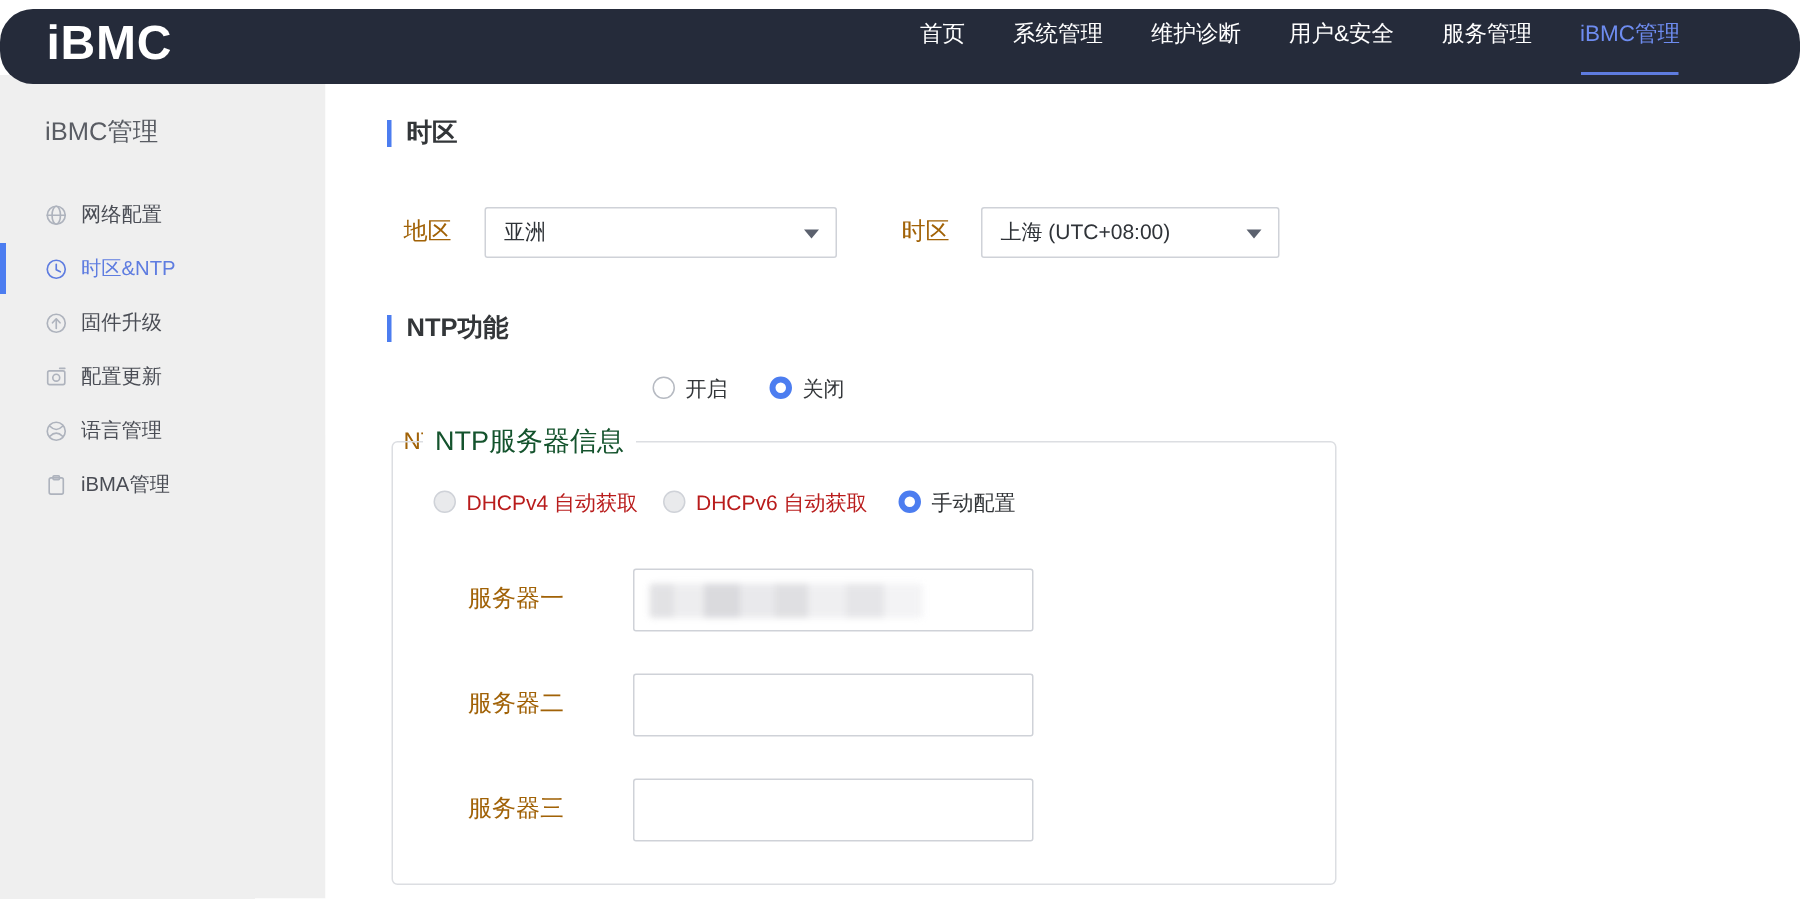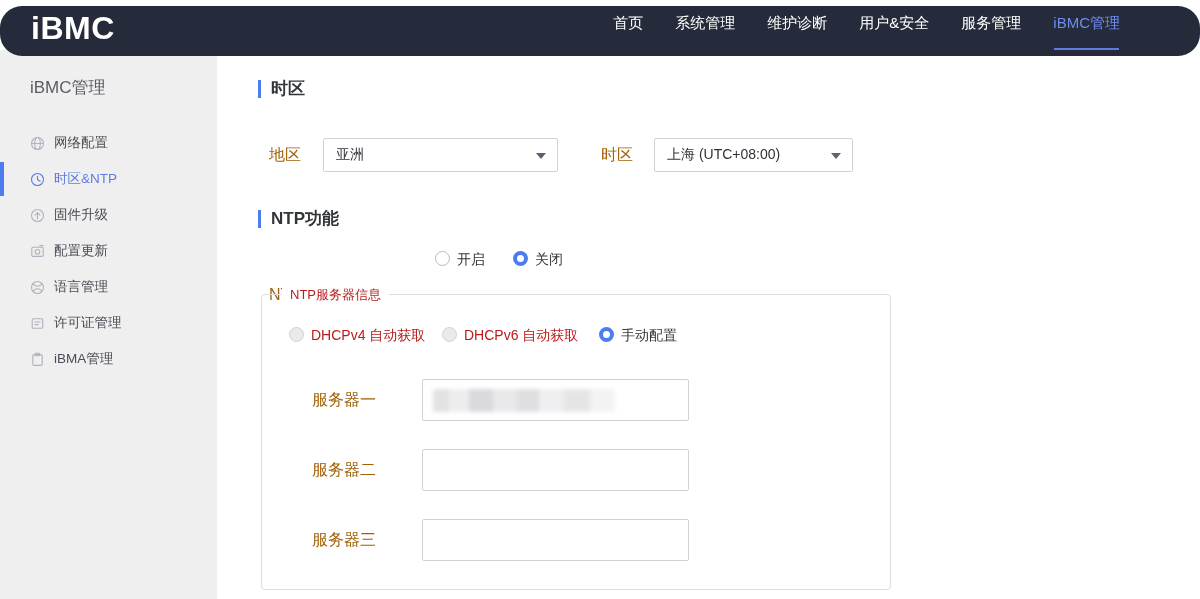--- a/index.html
+++ b/index.html
@@ -32,21 +32,21 @@
   .sec-bar{position:absolute;width:3px;height:18px;background:#4c7df0;}
   .flabel{position:absolute;font-size:16px;color:#a16207;line-height:16px;}
   .select{position:absolute;height:34px;border:1px solid #cfd2d8;border-radius:2px;background:#fff;display:flex;align-items:center;padding:0 28px 0 12px;box-sizing:border-box;font-size:14px;color:#2f3338;cursor:pointer;}
   .select .caret{position:absolute;right:11px;top:14px;width:0;height:0;border-left:5px solid transparent;border-right:5px solid transparent;border-top:6px solid #5b616e;}
   .radio{position:absolute;width:15px;height:15px;border-radius:50%;box-sizing:border-box;background:#fff;border:1px solid #b6bac2;cursor:pointer;}
   .radio.checked{border:4.5px solid #4c7df0;}
   .radio.disabled{background:#e9eaec;border:1px solid #cfd2d8;cursor:default;}
   .rlabel{position:absolute;font-size:14px;color:#333639;line-height:16px;cursor:pointer;white-space:nowrap;}
   .rlabel.disabled{color:#b91c1c;cursor:default;}
   .group{position:absolute;left:44px;top:244px;width:630px;height:296px;border:1px solid #dcdee2;border-radius:4px;box-sizing:border-box;}
-  .legend{position:absolute;left:20px;top:-9px;background:#ffffff;padding:0 8px;font-size:13px;color:#b91c1c;line-height:17px;}
+  .legend{position:absolute;left:20px;top:-9px;background:#ffffff;padding:0 8px;font-size:18px;color:#14532d;line-height:17px;}
   .txt-wrap{position:absolute;width:267px;height:42px;}
   .txt{width:100%;height:100%;box-sizing:border-box;border:1px solid #cfd2d8;border-radius:2px;padding:0 10px;font-size:14px;color:#333;background:#fff;outline:none;font-family:"Liberation Sans","DejaVu Sans",sans-serif;}
   .redacted{position:absolute;left:11px;top:10px;width:182px;height:23px;pointer-events:none;
     background:linear-gradient(90deg,#dfdfe2 0 9%,#ececee 9% 20%,#d6d6da 20% 33%,#e7e7ea 33% 46%,#dcdcdf 46% 58%,#eeeef0 58% 72%,#e3e3e6 72% 86%,#f2f2f4 86% 100%);
     filter:blur(2px);opacity:.9;border-radius:2px;}
 </style>
 </head>
 <body>
 
 <div class="hdr">
@@ -112,30 +112,20 @@
       <span class="ic">
         <svg viewBox="0 0 15 15" width="15" height="15">
             <circle cx="7.5" cy="7.5" r="6"></circle>
             <path d="M3.3 4.2 C6 7 9 7 11.7 4.2"></path>
             <path d="M3.3 10.8 C6 8 9 8 11.7 10.8"></path>
           </svg>
       </span>
       <span>语言管理</span>
     </div>
 
-    <div class="side-item">
-      <span class="ic">
-        <svg viewBox="0 0 15 15" width="15" height="15">
-            <rect x="2.2" y="2.8" width="10.6" height="9.4" rx="1.2"></rect>
-            <line x1="5" y1="6" x2="10" y2="6"></line>
-            <line x1="5" y1="8.6" x2="8.2" y2="8.6"></line>
-          </svg>
-      </span>
-      <span>许可证管理</span>
-    </div>
 
     <div class="side-item">
       <span class="ic">
         <svg viewBox="0 0 15 15" width="15" height="15">
             <rect x="2.8" y="2.6" width="9.4" height="10.8" rx="1.2"></rect>
             <rect x="5.4" y="1.2" width="4.2" height="2.6" rx="0.6"></rect>
           </svg>
       </span>
       <span>iBMA管理</span>
     </div>

